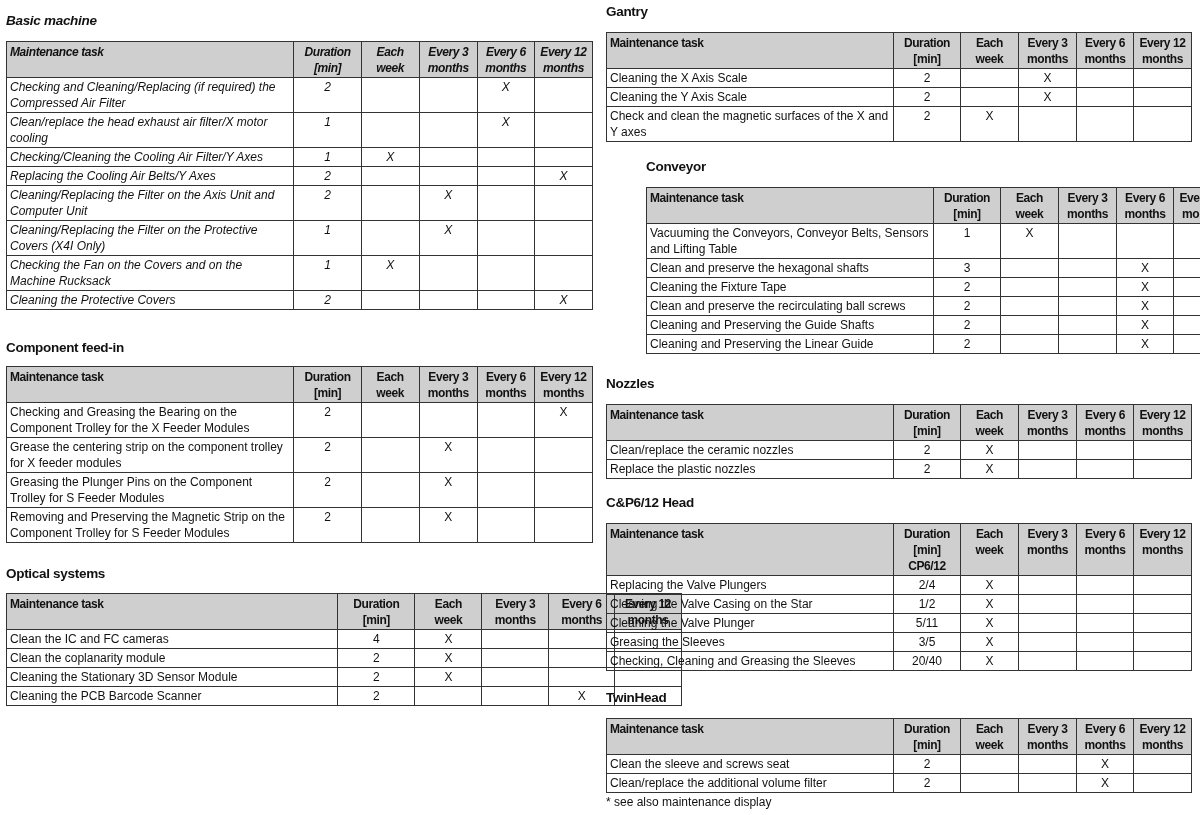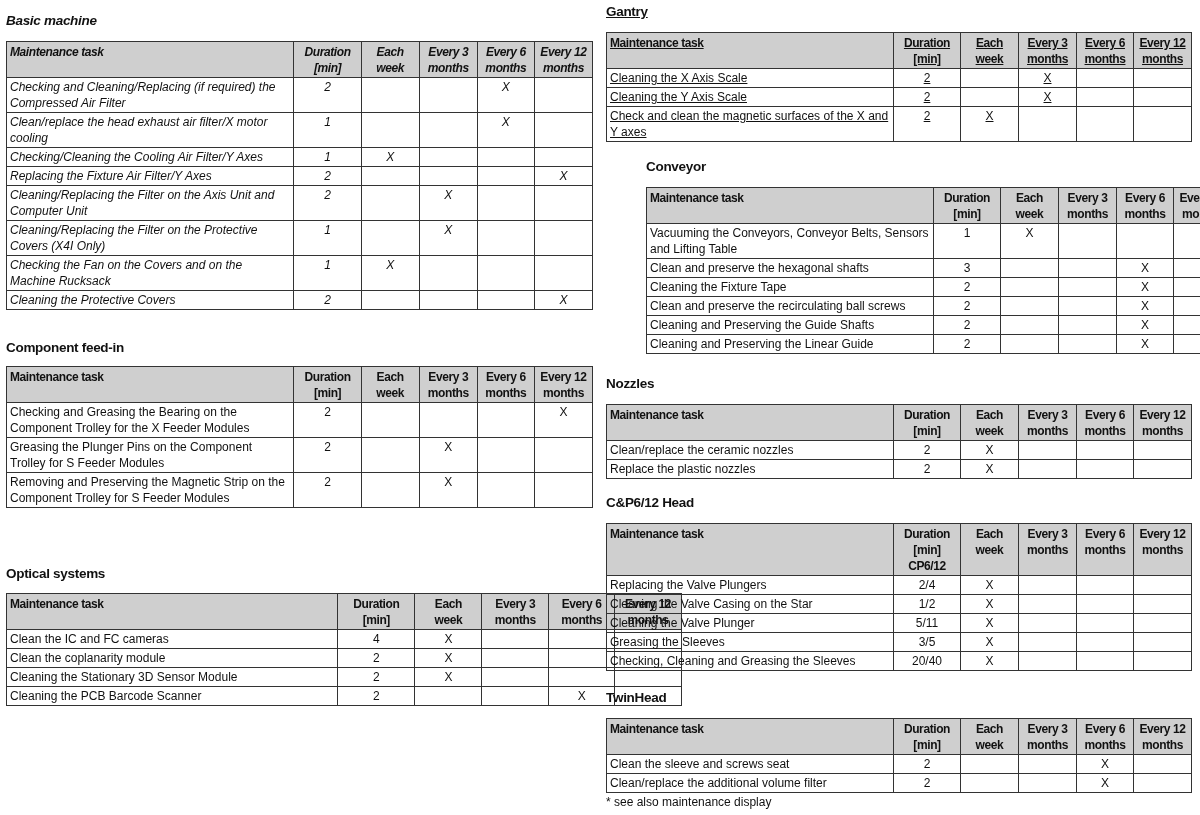--- a/index.html
+++ b/index.html
@@ -79,21 +79,21 @@
           </tr>
           <tr>
             <td class="task">Checking/Cleaning the Cooling Air Filter/Y Axes</td>
             <td class="c">1</td>
             <td class="c">X</td>
             <td class="c"></td>
             <td class="c"></td>
             <td class="c"></td>
           </tr>
           <tr>
-            <td class="task">Replacing the Fixture Air Filter/Y Axes</td>
+            <td class="task">Replacing the Cooling Air Belts/Y Axes</td>
             <td class="c">2</td>
             <td class="c"></td>
             <td class="c"></td>
             <td class="c"></td>
             <td class="c">X</td>
           </tr>
           <tr>
             <td class="task">Cleaning/Replacing the Filter on the Axis Unit and Computer Unit</td>
             <td class="c">2</td>
             <td class="c"></td>
@@ -170,20 +170,28 @@
         <tbody>
           <tr>
             <td class="task">Checking and Greasing the Bearing on the Component Trolley for the X Feeder Modules</td>
             <td class="c">2</td>
             <td class="c"></td>
             <td class="c"></td>
             <td class="c"></td>
             <td class="c">X</td>
           </tr>
           <tr>
+            <td class="task">Grease the centering strip on the component trolley for X feeder modules</td>
+            <td class="c">2</td>
+            <td class="c"></td>
+            <td class="c">X</td>
+            <td class="c"></td>
+            <td class="c"></td>
+          </tr>
+          <tr>
             <td class="task">Greasing the Plunger Pins on the Component Trolley for S Feeder Modules</td>
             <td class="c">2</td>
             <td class="c"></td>
             <td class="c">X</td>
             <td class="c"></td>
             <td class="c"></td>
           </tr>
           <tr>
             <td class="task">Removing and Preserving the Magnetic Strip on the Component Trolley for S Feeder Modules</td>
             <td class="c">2</td>
@@ -267,21 +275,21 @@
             <td class="c">X</td>
             <td class="c"></td>
           </tr>
         </tbody>
       </table>
   </div>
 </div>
 
 <div class="col col-right">
 
-  <div style="position:absolute; top:2px; left:0; width:586px;text-decoration:underline;">
+  <div style="position:absolute; top:2px; left:0; width:586px;">
     <div class="section-title">Gantry</div>
     <table class="mt" style="margin-top:10px;">
         <colgroup>
           <col style="width: 287px;">
           <col style="width: 67px;">
           <col style="width: 58px;">
           <col style="width: 58px;">
           <col style="width: 57px;">
           <col style="width: 58px;">
         </colgroup>

